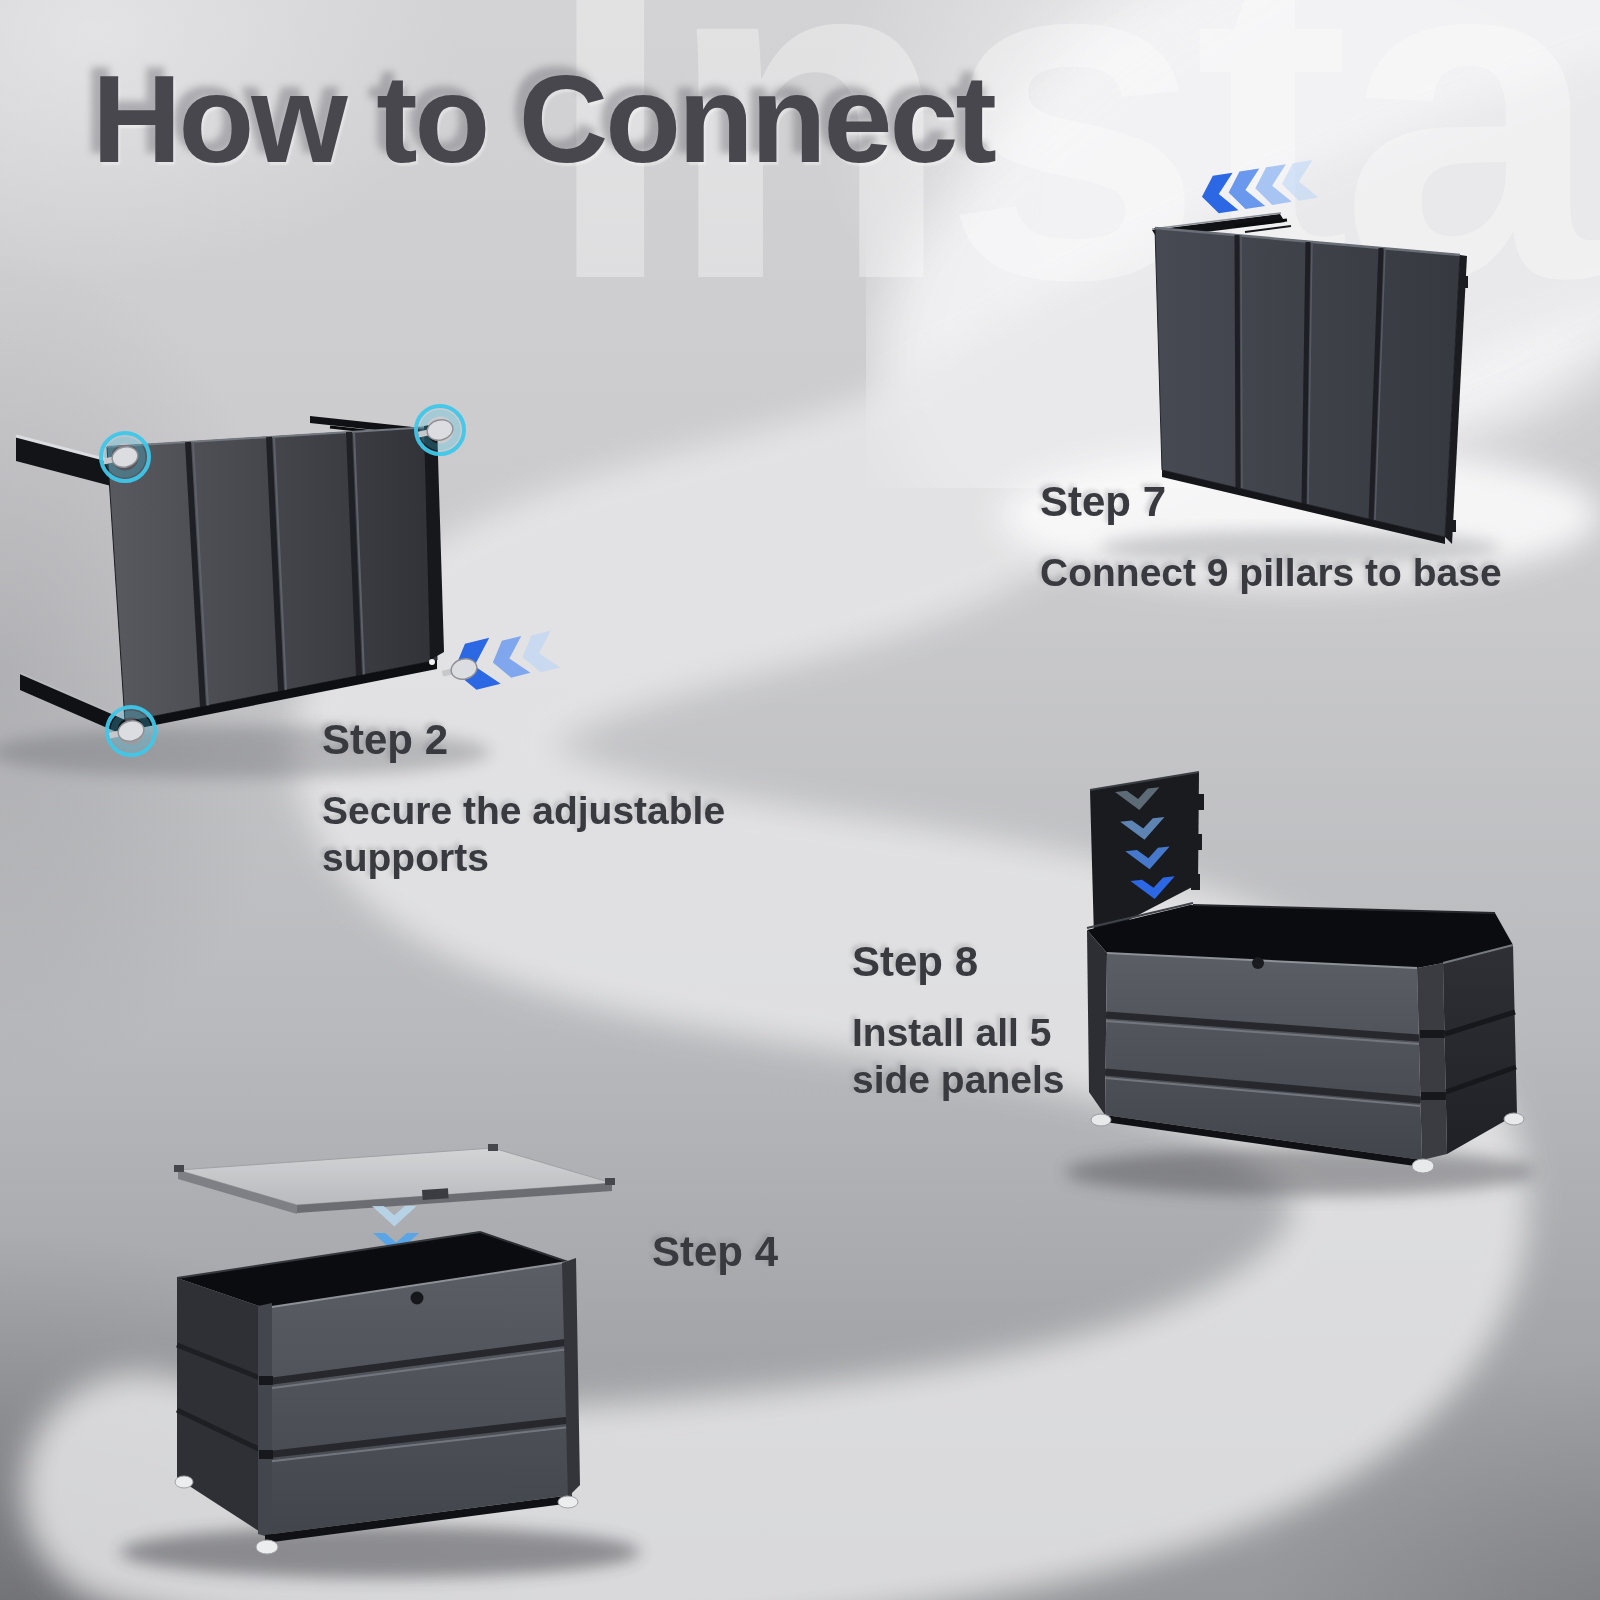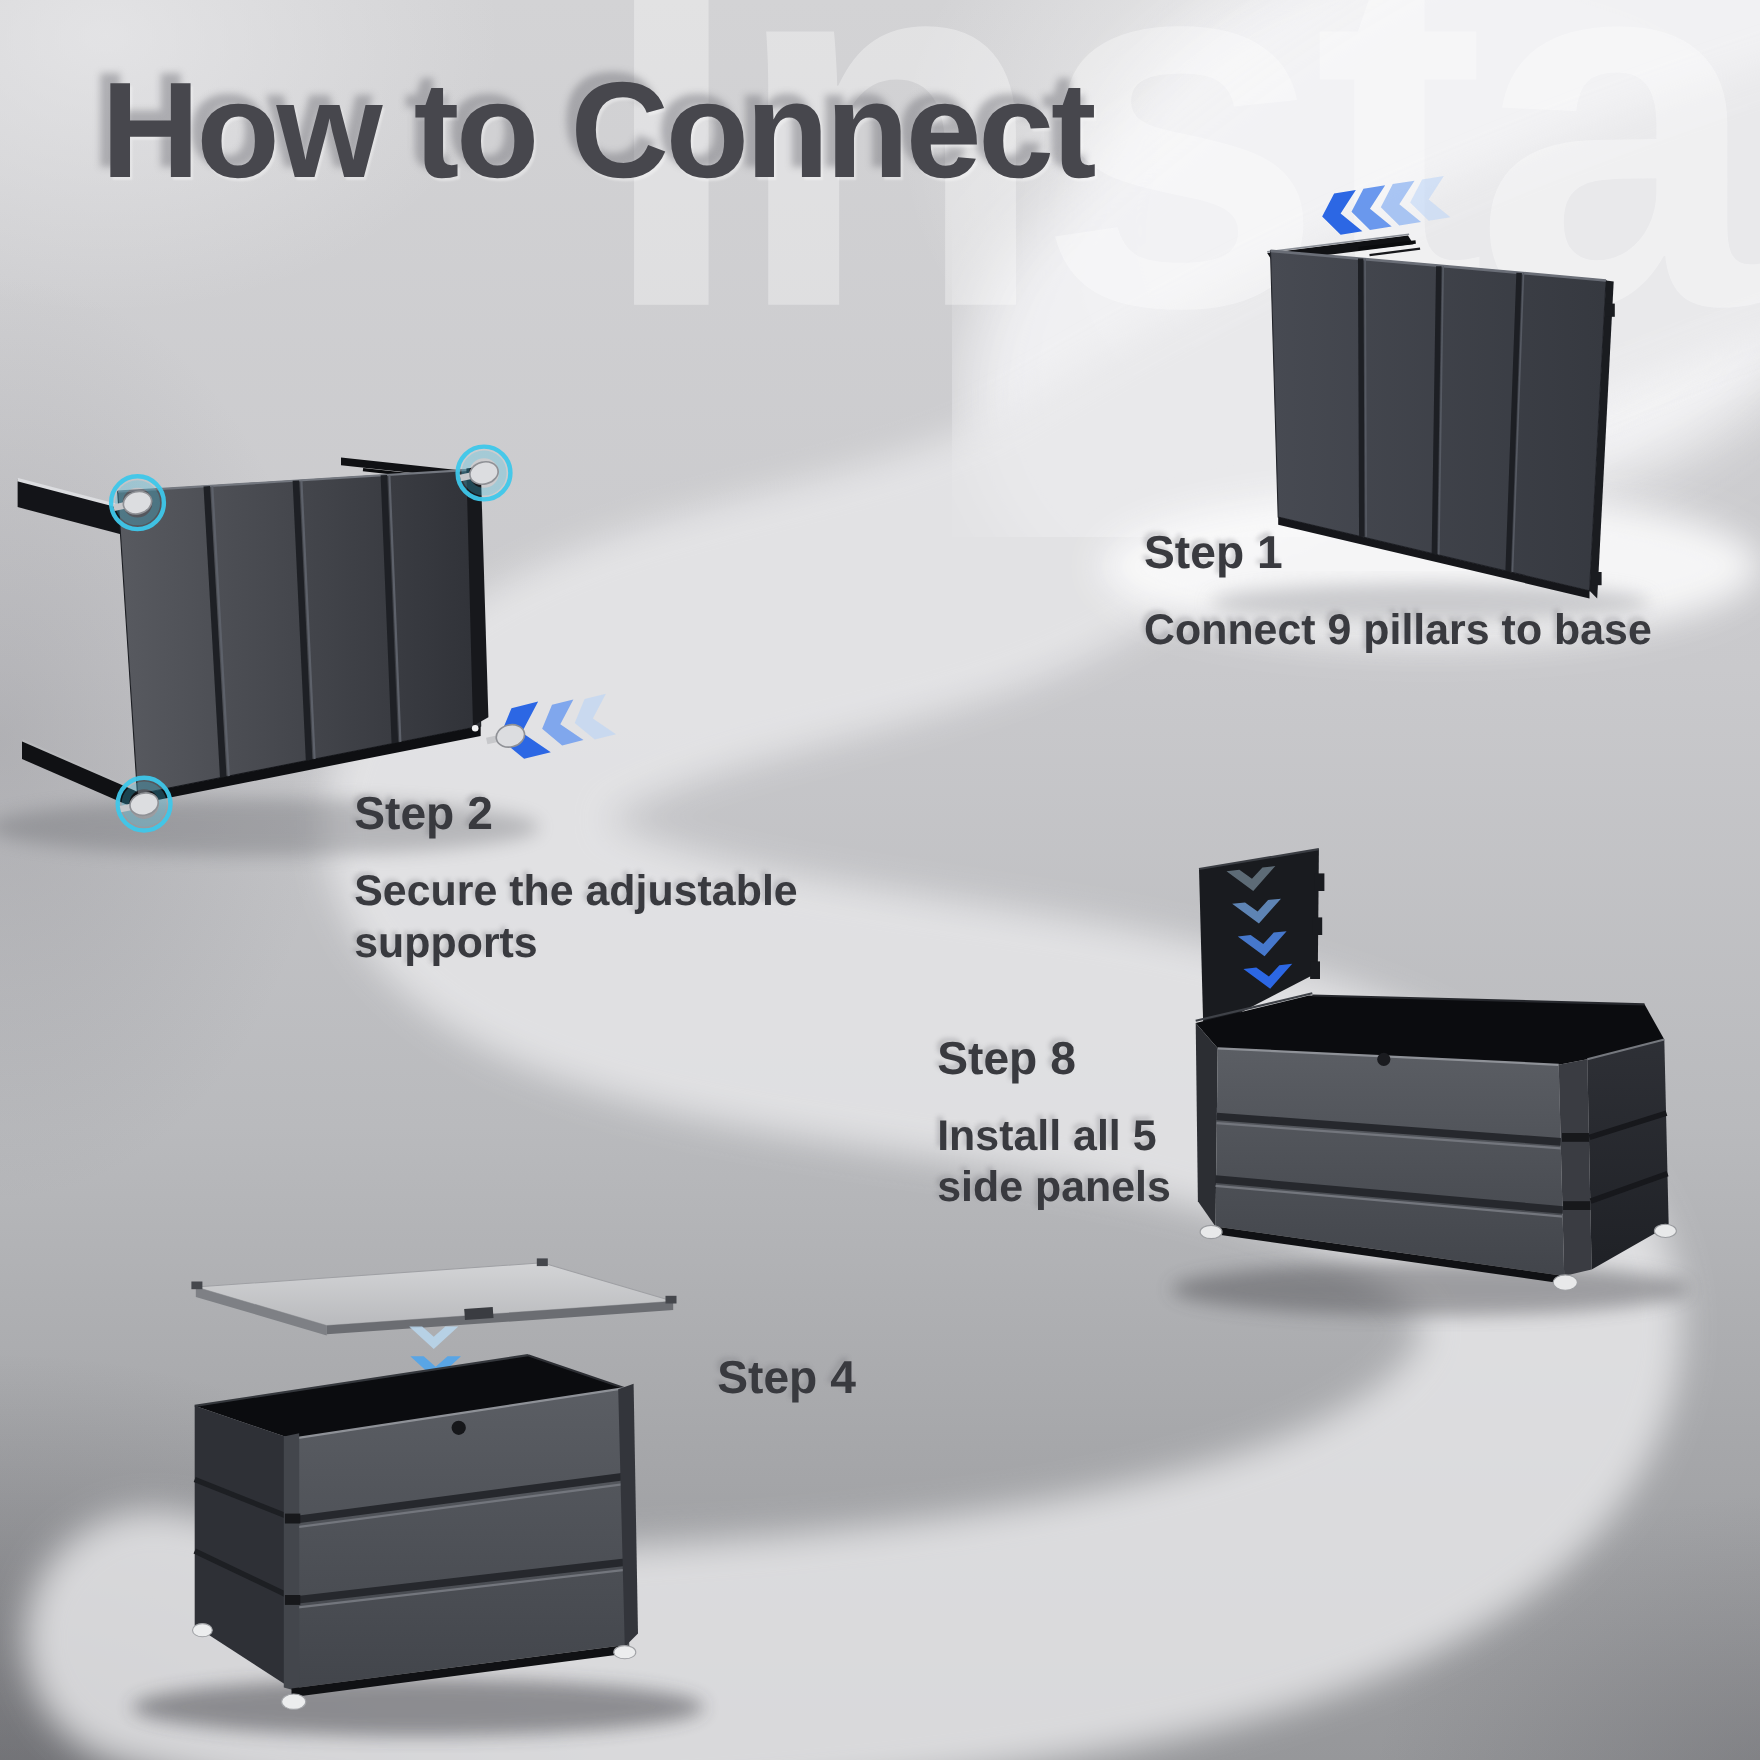--- a/index.html
+++ b/index.html
@@ -129,21 +129,21 @@
         <line x1="217" y1="82" x2="213" y2="344" stroke="#565a63" stroke-width="1.5"></line>
         <line x1="286" y1="88" x2="276" y2="360" stroke="#1d1f24" stroke-width="5"></line>
         <line x1="290" y1="88" x2="280" y2="360" stroke="#565a63" stroke-width="1.5"></line>
         <polygon points="67,310 350,377 350,384 67,317" fill="#15161a"></polygon>
         <polygon points="365,95 372,96 357,384 350,377" fill="#1a1c20"></polygon>
         <rect x="365" y="116" width="8" height="12" fill="#1a1c20"></rect>
         <rect x="352" y="360" width="9" height="12" fill="#1a1c20"></rect>
       </g>
     </svg>
     <div class="step-text t1">
-      <div class="step-label">Step 1</div>
+      <div class="step-label">Step 7</div>
       <div class="step-desc">Connect 9 pillars to base</div>
     </div>
   </section>
 
   <section class="step">
     <svg class="illus i2" width="580" height="380" viewBox="0 0 580 380">
       <g>
         <polygon points="16,46 115,72 115,97 16,71" fill="#131418"></polygon>
         <line x1="16" y1="46" x2="115" y2="72" stroke="#dcdde0" stroke-width="3"></line>
       </g>

